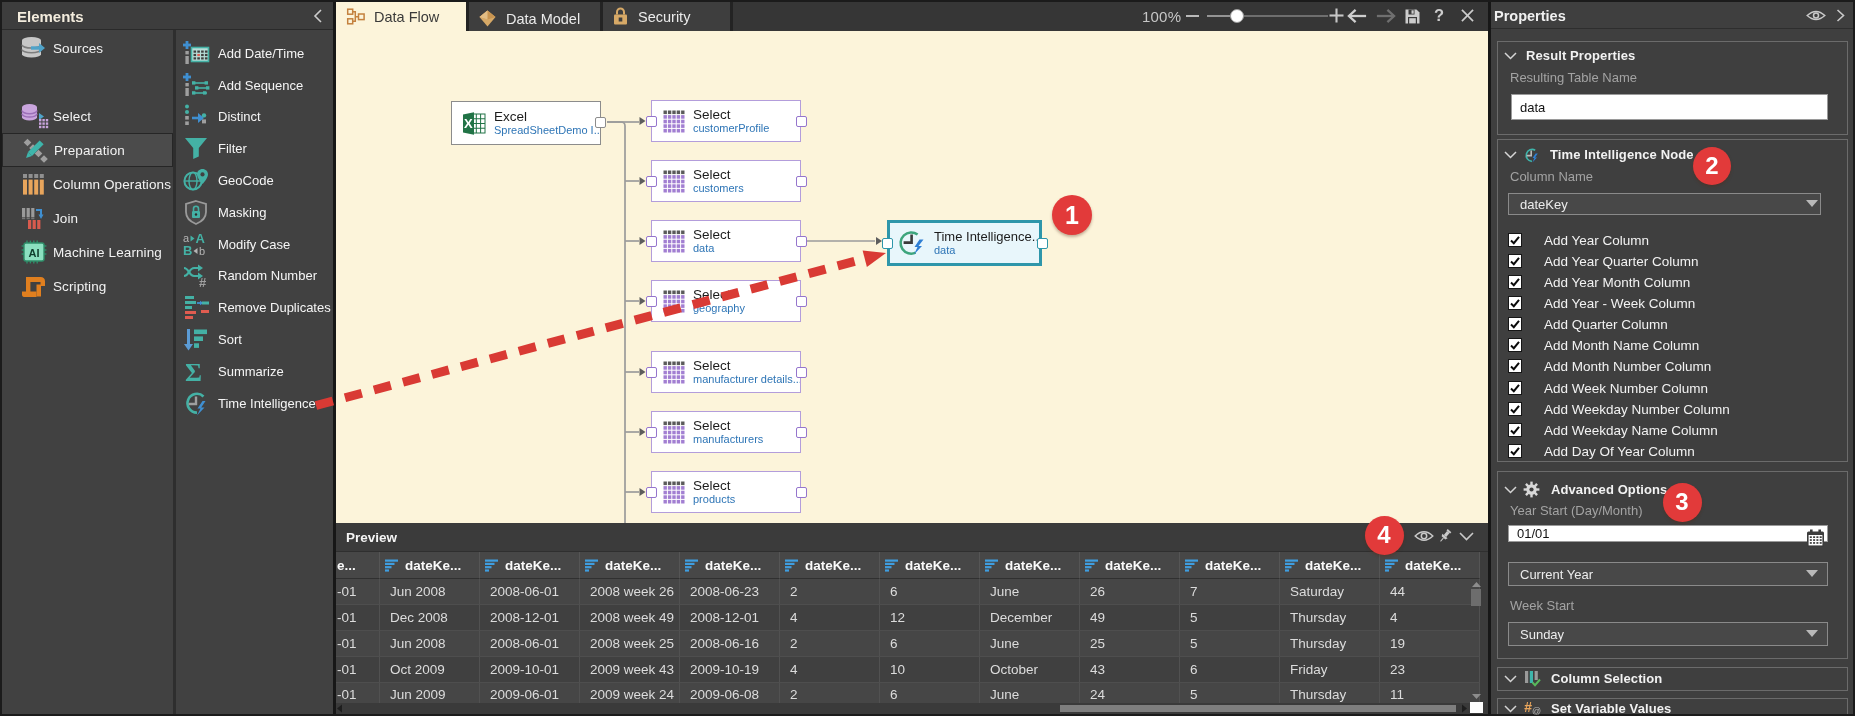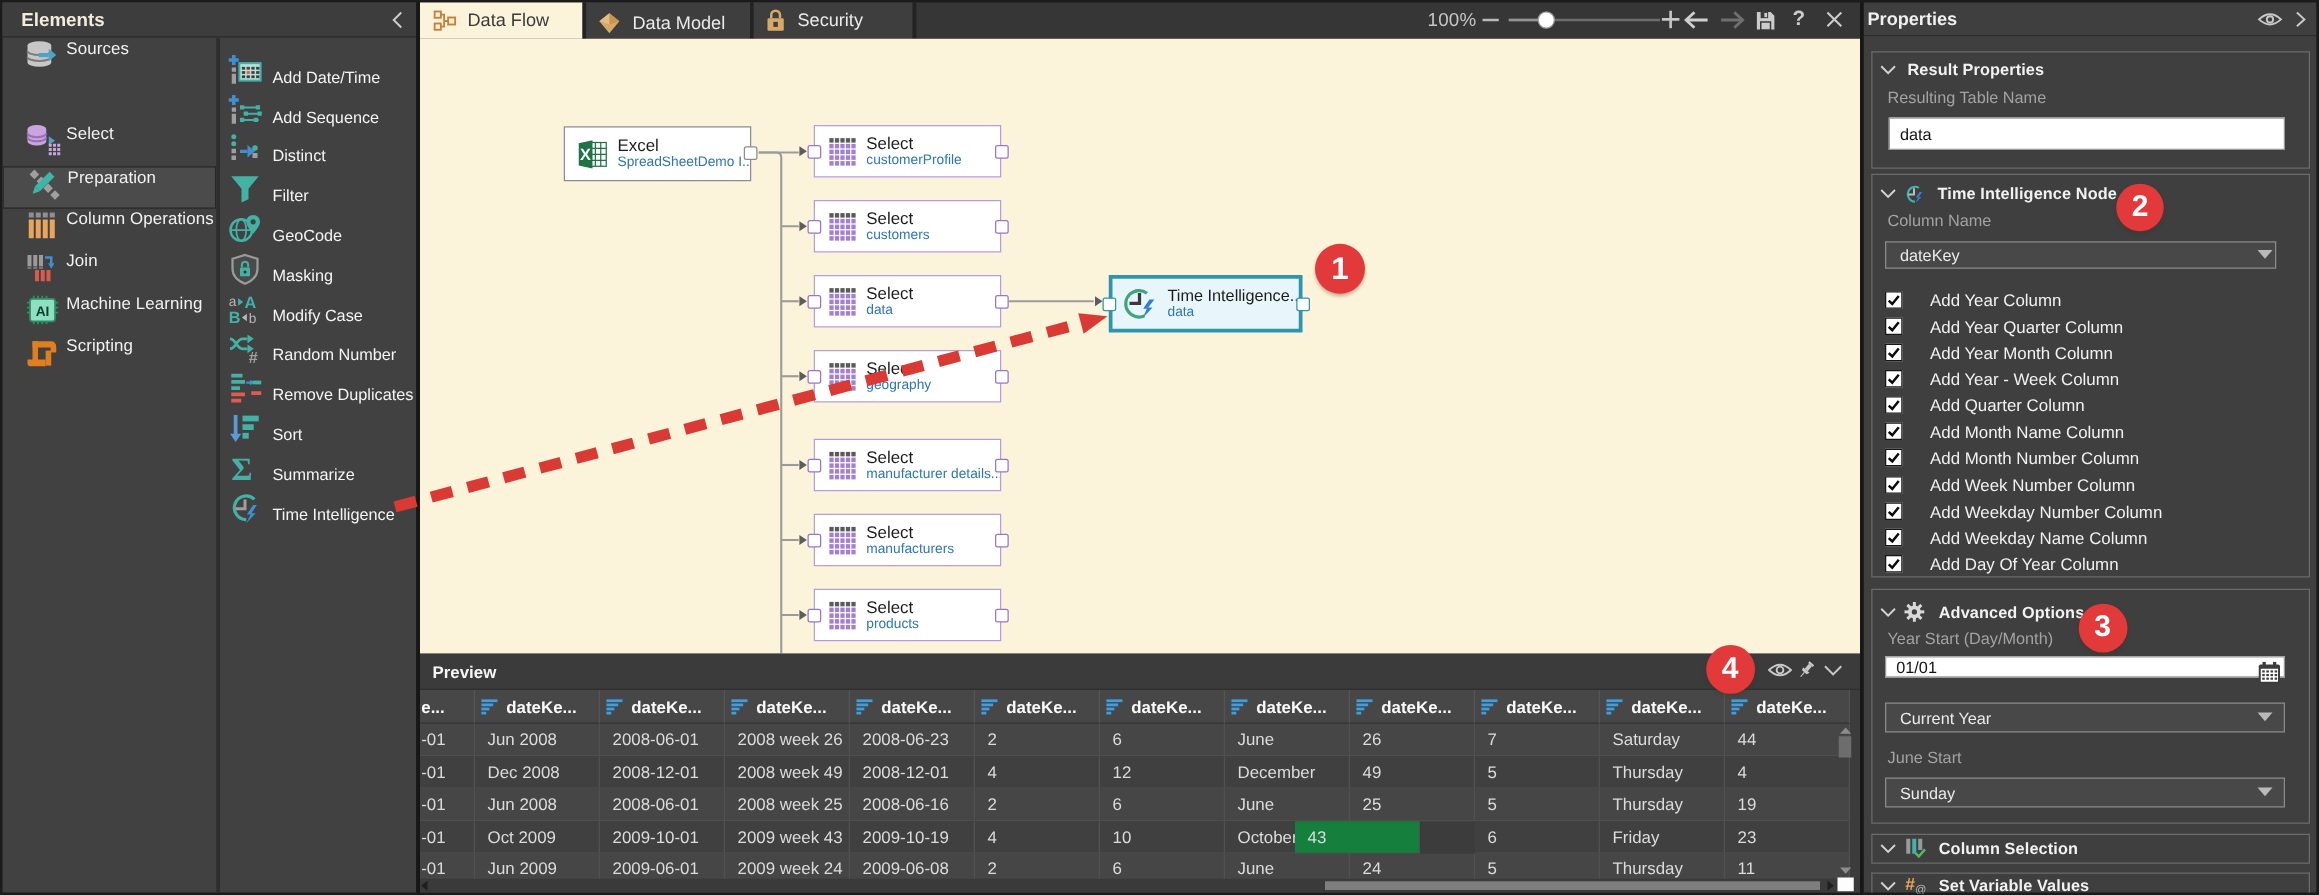--- a/index.html
+++ b/index.html
@@ -1,22 +1,22 @@
 <!DOCTYPE html>
 <html><head>
 <meta charset="utf-8">
 <style>
 *{margin:0;padding:0;box-sizing:border-box}
 html,body{width:1855px;height:716px;overflow:hidden;background:#1b1b1b;font-family:"Liberation Sans",sans-serif;}
 #root{position:relative;width:1855px;height:716px;background:#1b1b1b}
 .abs{position:absolute}
-.row1{position:absolute;left:2px;width:171px;height:34px;display:flex;align-items:flex-start}
+.row1{position:absolute;left:2px;width:171px;height:34px;display:flex;align-items:center}
 .row1 .ic{width:30px;height:26px;margin-left:17px;flex:none}
 .row1 .tx{margin-left:4px;font-size:13.5px;color:#f2f2f2;letter-spacing:.1px;white-space:nowrap}
-.row2{position:absolute;left:176px;width:156px;height:32px;display:flex;align-items:flex-end}
+.row2{position:absolute;left:176px;width:156px;height:32px;display:flex;align-items:center}
 .row2 .ic{width:28px;height:26px;margin-left:6px;flex:none}
 .row2 .tx{margin-left:8px;font-size:13px;color:#f5f5f5;white-space:nowrap}
 .node{position:absolute;background:#fff;border:1px solid #b39ddb;display:flex;align-items:center;overflow:hidden}
 .node .nt{font-size:13.5px;color:#1c1c1c;line-height:15px;white-space:nowrap}
 .node .ns{font-size:11px;color:#2e75b6;line-height:13px;white-space:nowrap}
 .port{position:absolute;width:11px;height:11px;background:#fff;border:1.5px solid #9575cd;border-radius:2px}
 .badge{position:absolute;background:#e23a3a;border-radius:50%;color:#fff;font-weight:bold;display:flex;align-items:center;justify-content:center;box-shadow:0 2px 3px rgba(90,40,20,.35)}
 .pbox{position:absolute;left:1497px;width:351px;border:1px solid #6b6b6b}
 .plabel{position:absolute;font-size:13px;color:#a3a3a3}
 .ptitle{font-size:13px;font-weight:bold;color:#f2f2f2;white-space:nowrap;letter-spacing:.1px}
@@ -931,21 +931,21 @@
     </div>
   <div class="dcell" style="left:780px;top:657px;width:100px;height:26px;background:#404040">
       <span style="">4</span>
     </div>
   <div class="dcell" style="left:880px;top:657px;width:100px;height:26px;background:#404040">
       <span style="">10</span>
     </div>
   <div class="dcell" style="left:980px;top:657px;width:100px;height:26px;background:#404040">
       <span style="">October</span>
     </div>
-  <div class="dcell" style="left:1036px;top:657px;width:100px;height:26px;background:#15803d">
+  <div class="dcell" style="left:1080px;top:657px;width:100px;height:26px;background:#404040">
       <span style="">43</span>
     </div>
   <div class="dcell" style="left:1180px;top:657px;width:100px;height:26px;background:#404040">
       <span style="">6</span>
     </div>
   <div class="dcell" style="left:1280px;top:657px;width:100px;height:26px;background:#404040">
       <span style="">Friday</span>
     </div>
   <div class="dcell" style="left:1380px;top:657px;width:100px;height:26px;background:#404040">
       <span style="">23</span>
@@ -1135,21 +1135,21 @@
       <rect x="7.1" y="10.2" width="2" height="1.7" fill="#3c3c3c"></rect>
       <rect x="10.399999999999999" y="10.2" width="2" height="1.7" fill="#3c3c3c"></rect>
       <rect x="13.7" y="10.2" width="2" height="1.7" fill="#3c3c3c"></rect>
       <rect x="3.8" y="13.1" width="2" height="1.7" fill="#3c3c3c"></rect>
       <rect x="7.1" y="13.1" width="2" height="1.7" fill="#3c3c3c"></rect>
       <rect x="10.399999999999999" y="13.1" width="2" height="1.7" fill="#3c3c3c"></rect>
       <rect x="13.7" y="13.1" width="2" height="1.7" fill="#3c3c3c"></rect>
     </svg>
   <div class="pdrop" style="left:1508px;top:562px;width:320px;height:24px">Current Year</div>
   <div class="caret" style="left:1806px;top:570px"></div>
-  <div class="plabel" style="left:1510px;top:598px">June Start</div>
+  <div class="plabel" style="left:1510px;top:598px">Week Start</div>
   <div class="pdrop" style="left:1508px;top:622px;width:320px;height:24px">Sunday</div>
   <div class="caret" style="left:1806px;top:630px"></div>
   <div class="pbox" style="top:667px;height:24px"></div>
   <svg class="abs" style="left:1504px;top:675px" width="13" height="8" viewBox="0 0 13 8">
       <polyline points="1,1 6.5,6.5 12,1" fill="none" stroke="#d5d5d5" stroke-width="1.5"></polyline>
     </svg>
   <svg class="abs" style="left:1524px;top:670px" width="17" height="17" viewBox="0 0 17 17">
       <rect x="1" y="1" width="3.2" height="12" fill="#9a9a9a"></rect>
       <rect x="5.8" y="1" width="3.2" height="12" fill="#3eb5ab"></rect>
       <rect x="10.6" y="1" width="3.2" height="9" fill="#9a9a9a"></rect>

